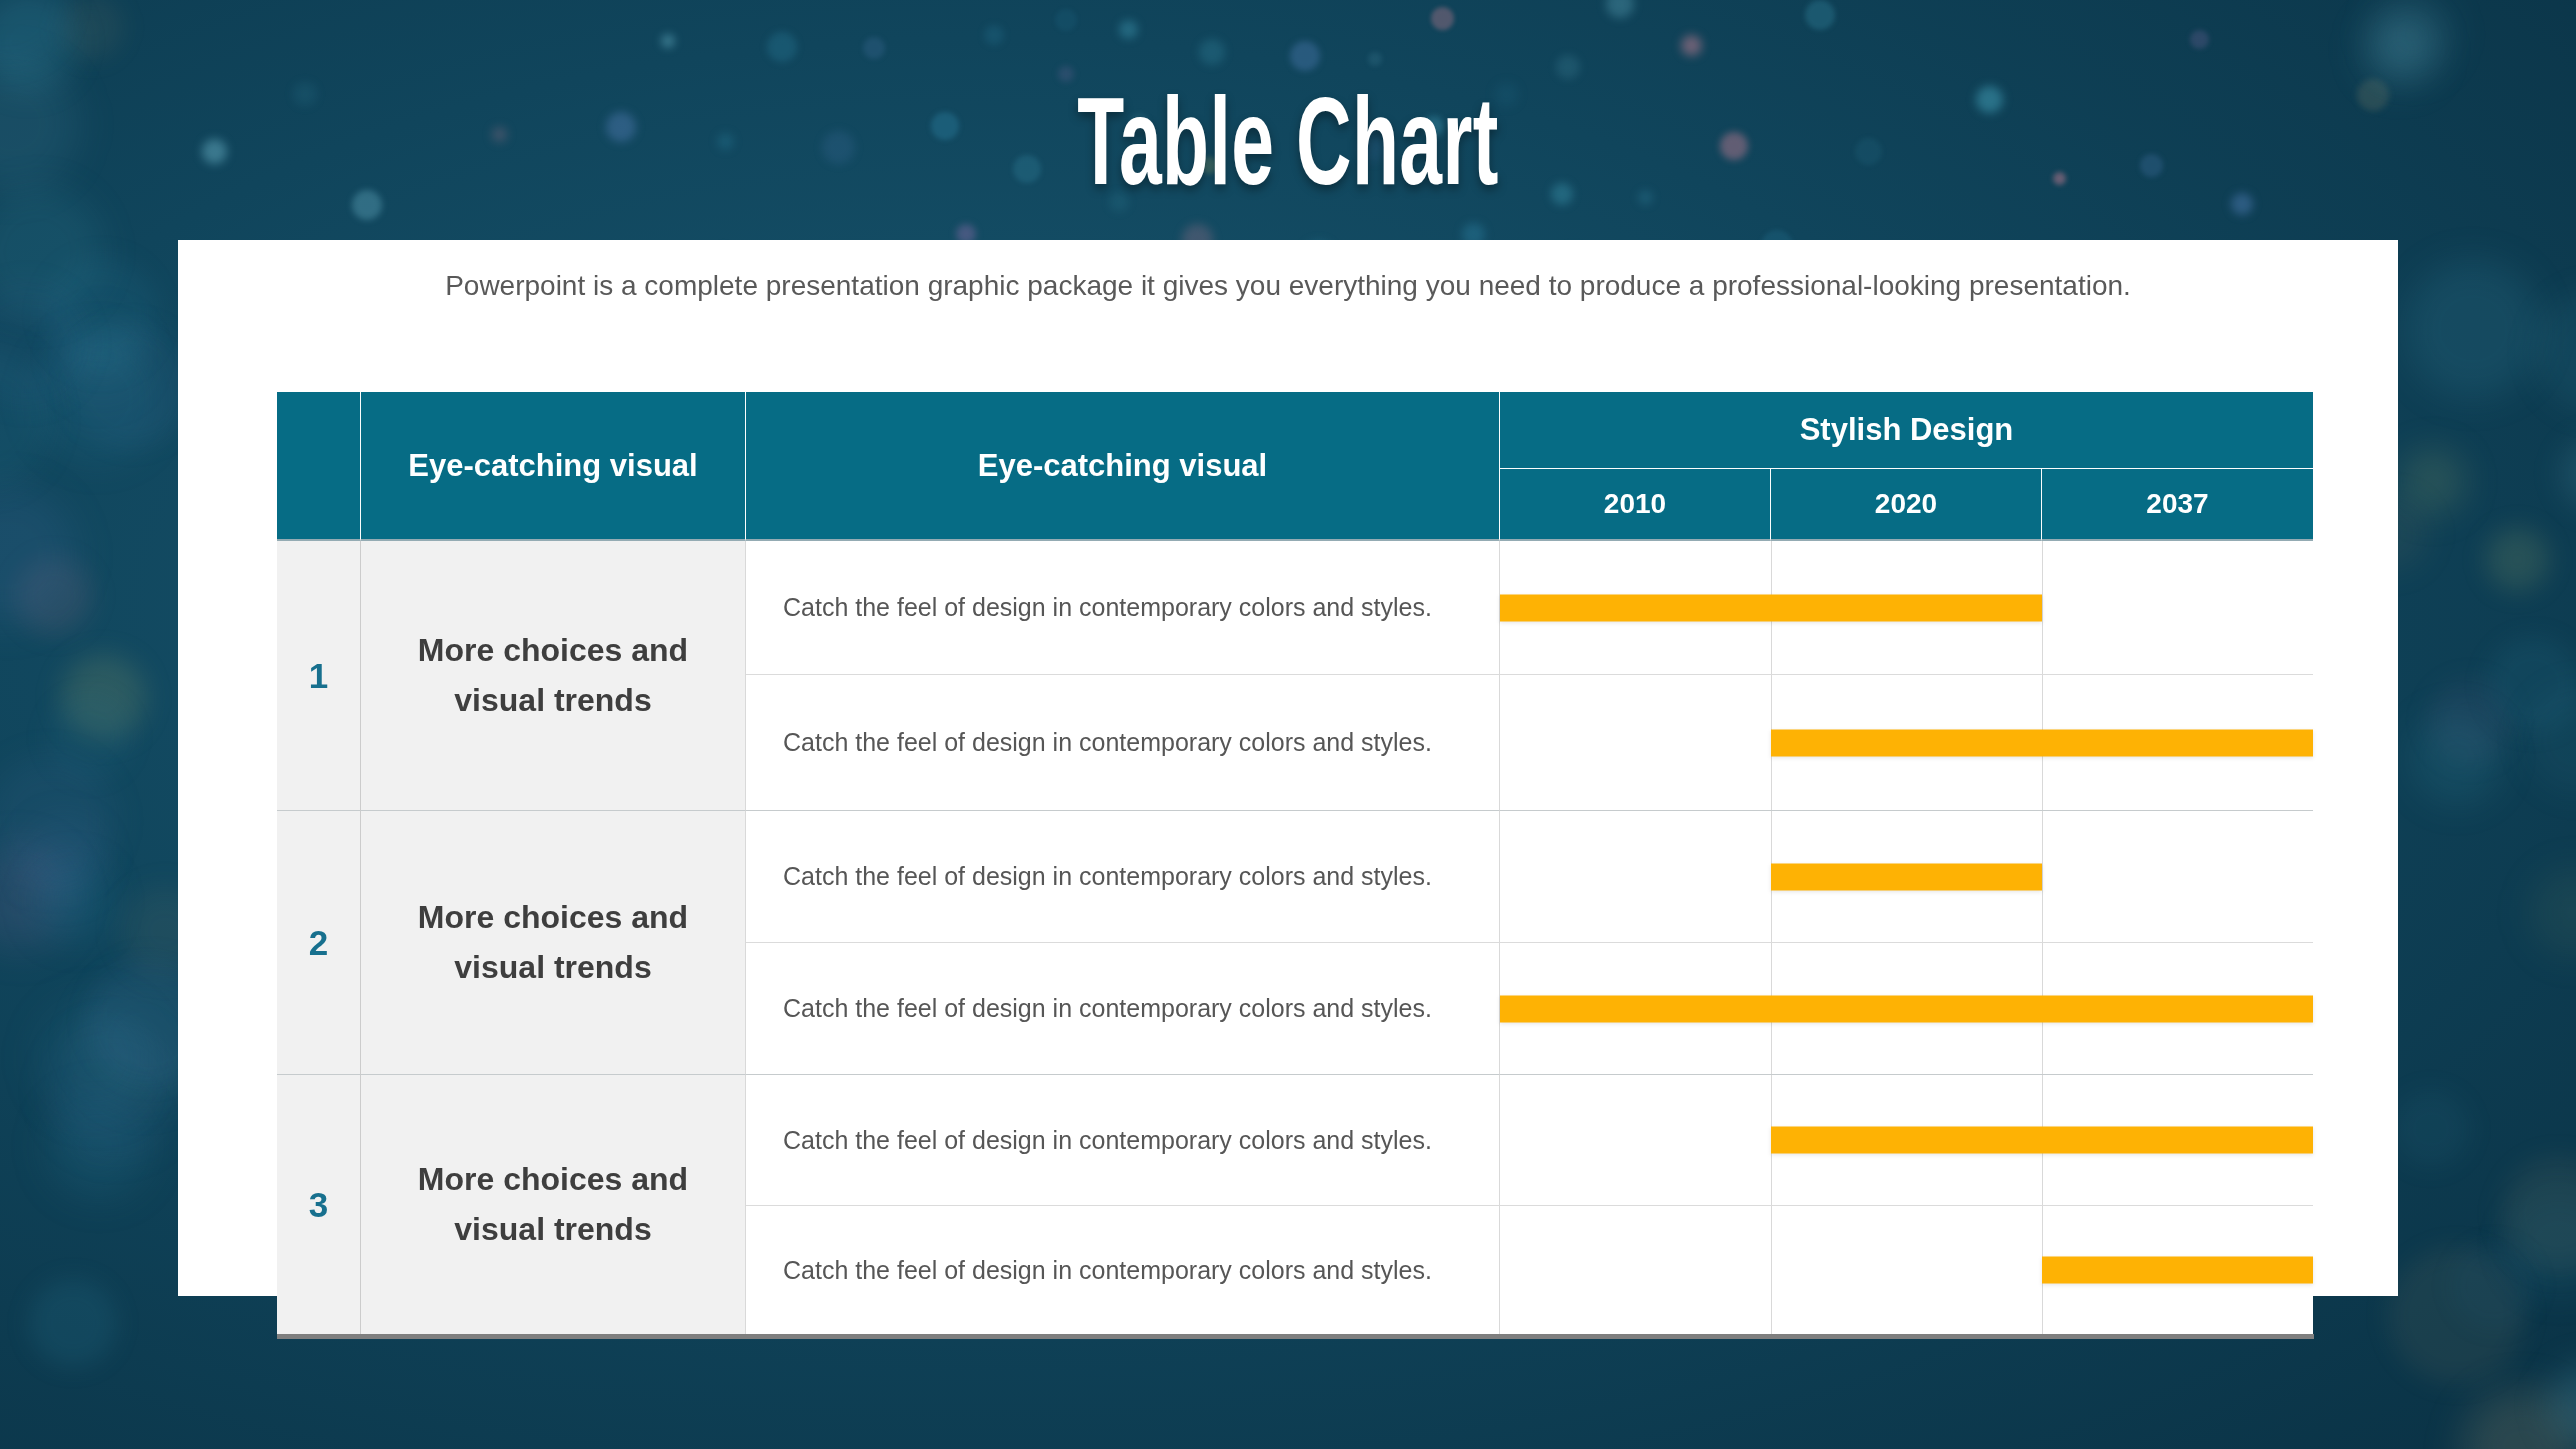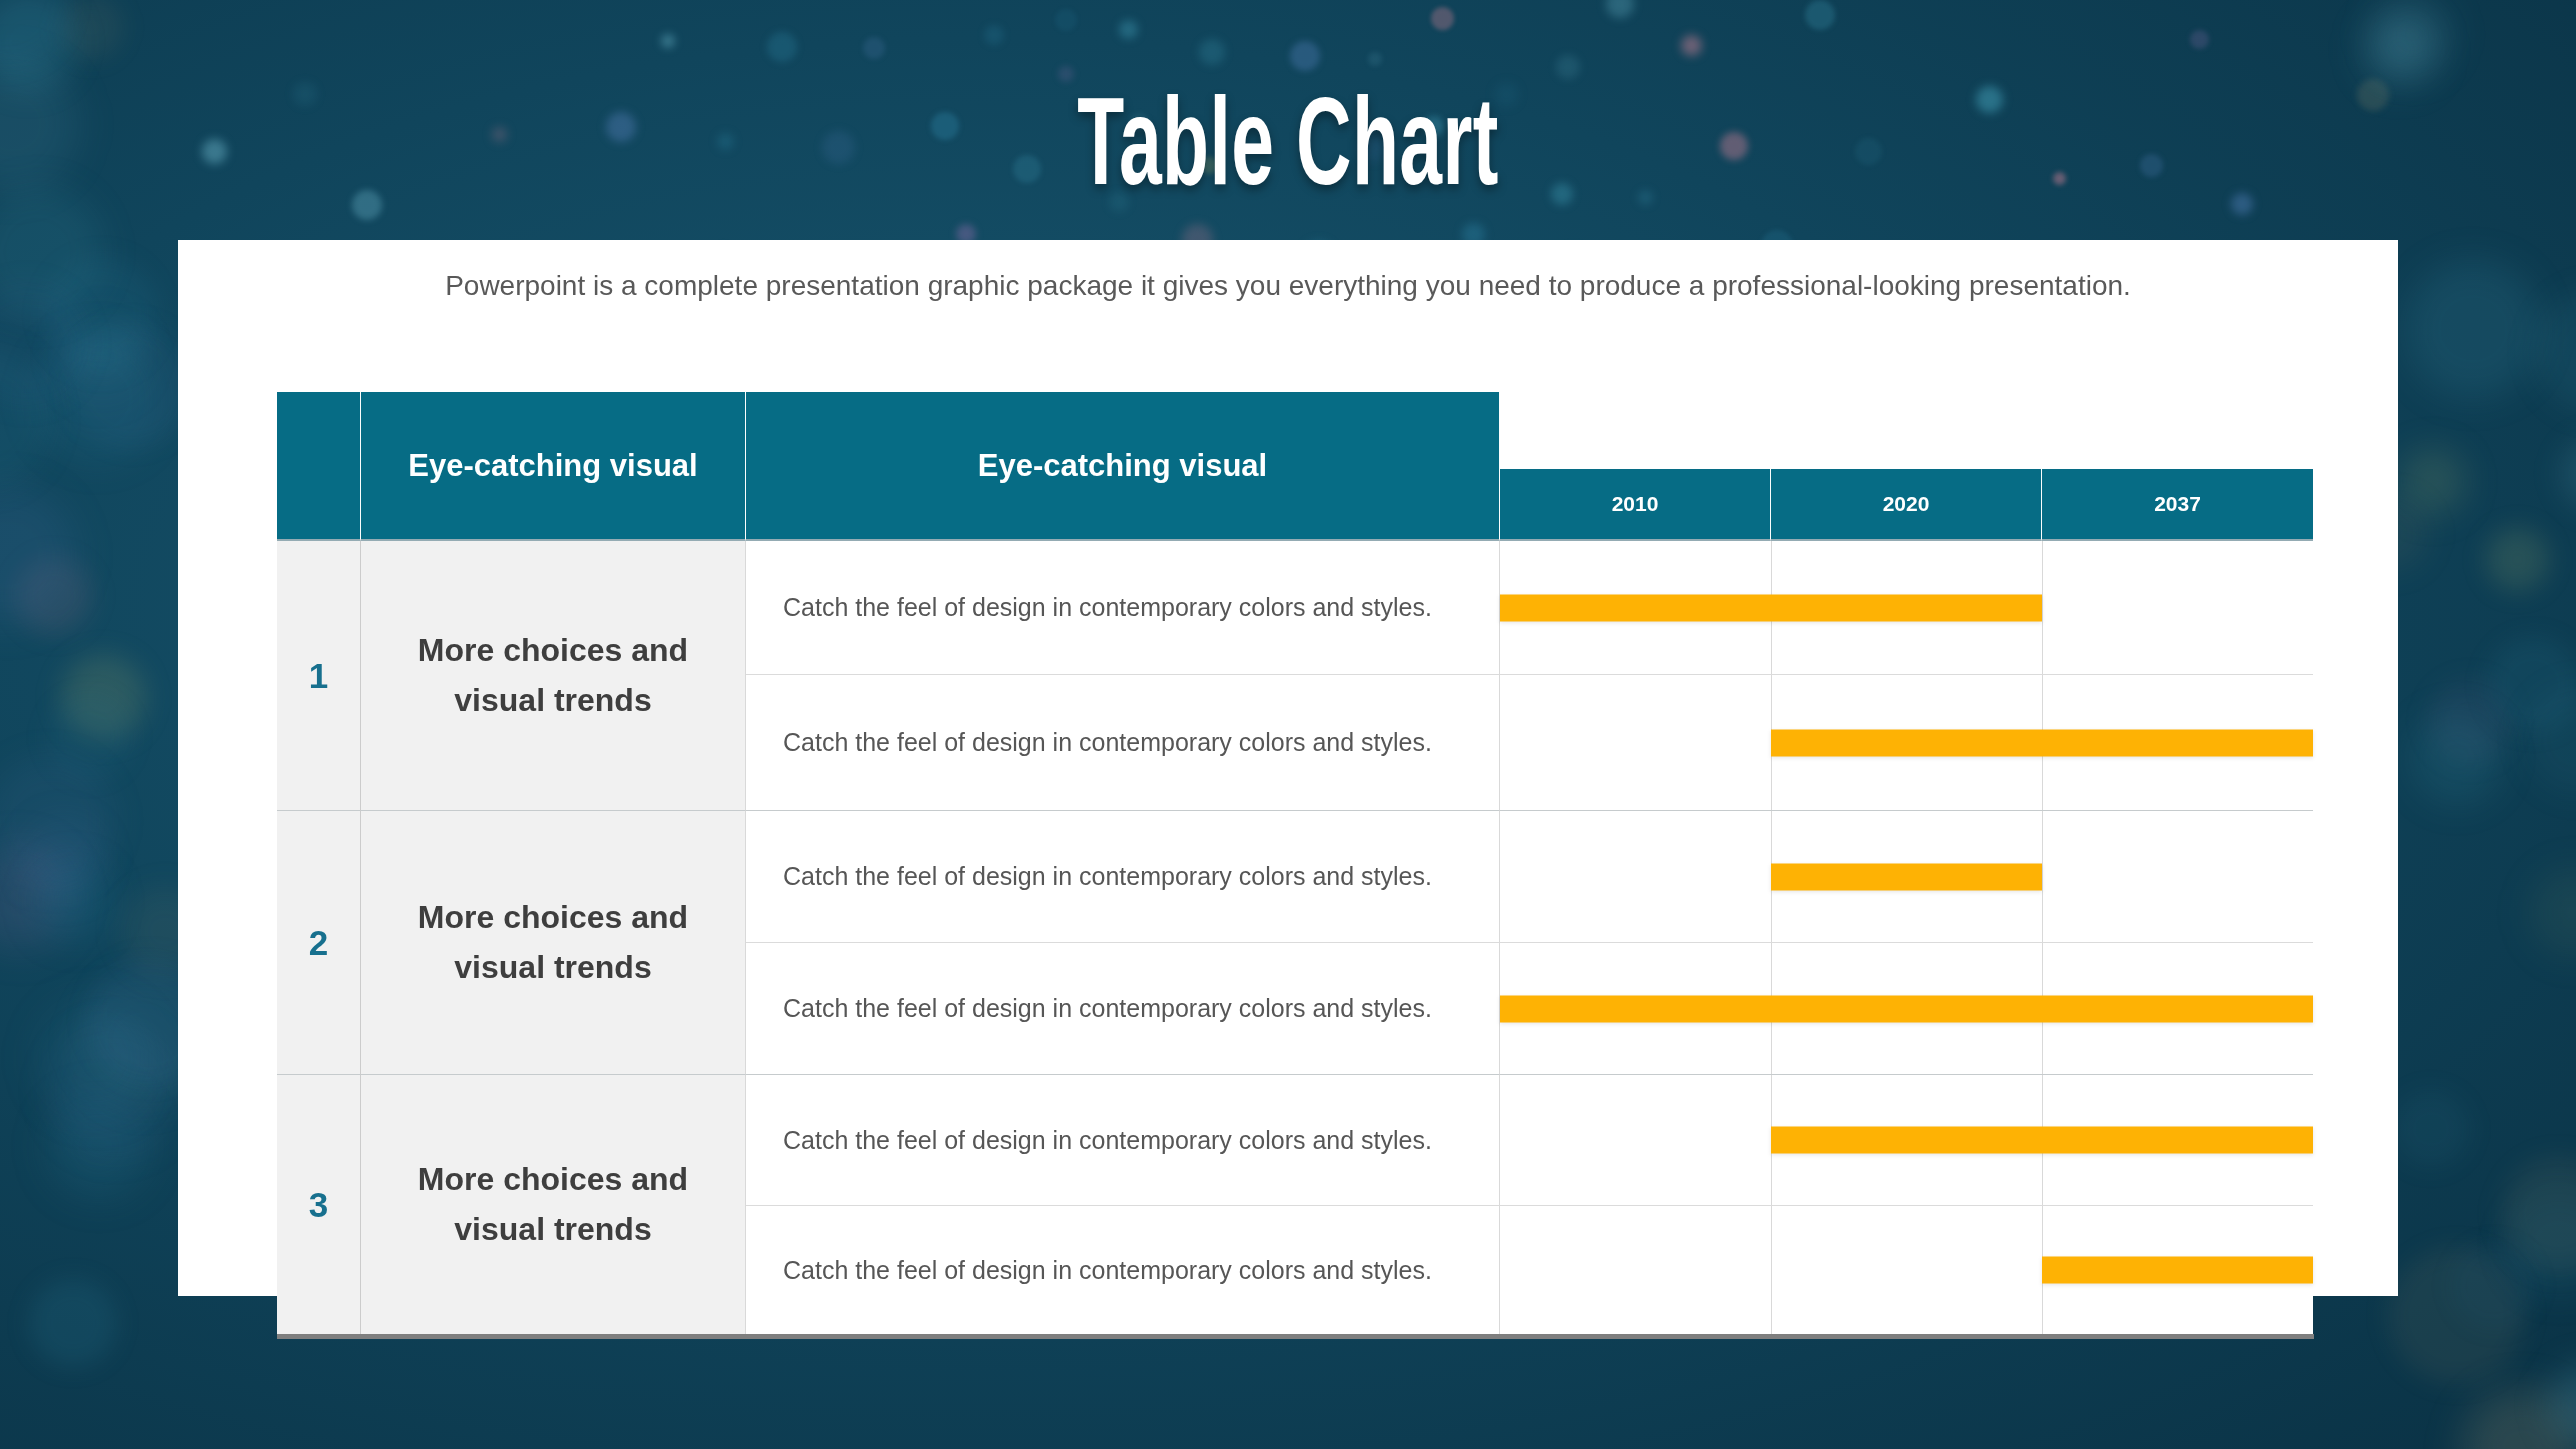--- a/index.html
+++ b/index.html
@@ -32,21 +32,21 @@
     border-bottom:5.2px solid #7F7F7F;
   }
   .cell{position:relative;}
   .th{
     background:var(--teal,#066C85);color:#ffffff;font-weight:bold;font-size:31px;
     display:flex;align-items:center;justify-content:center;
     border-right:1.9px solid #FBFDFD;
   }
   .th.hb{border-bottom:2.6px solid #94ABB3;}
   .th.group-h{border-bottom:1.9px solid #FBFDFD;border-right:none;}
-  .th.year{font-size:21px;}
+  .th.year{font-size:28px;}
   .th.no-r{border-right:none;}
   .num{
     background:var(--graycell,#F1F1F1);color:var(--num,#17708E);
     font-weight:bold;font-size:35px;display:flex;align-items:center;justify-content:center;
     border-right:1.3px solid #CCCCCC;border-bottom:1.9px solid #C6CBCD;
   }
   .label{
     background:var(--graycell,#F1F1F1);color:var(--label,#3E3E3E);
     font-weight:bold;font-size:32px;line-height:1.55;text-align:center;
     display:flex;align-items:center;justify-content:center;padding:0 48px;
@@ -226,20 +226,21 @@
   <h1 class="slide-title">Table Chart</h1>
 
   <div class="card">
     <p class="subtitle">Powerpoint is a complete presentation graphic package it gives you everything you need to produce a professional-looking presentation.</p>
 
     <div class="table-chart">
 
       <div class="cell th hb" style="grid-area:1/1/3/2"></div>
       <div class="cell th hb" style="grid-area:1/2/3/3">Eye-catching visual</div>
       <div class="cell th hb" style="grid-area:1/3/3/4">Eye-catching visual</div>
+      <div class="cell th group-h" style="grid-area:1/4/2/7">Stylish Design</div>
       <div class="cell th year hb" style="grid-area:2/4/3/5">2010</div>
       <div class="cell th year hb" style="grid-area:2/5/3/6">2020</div>
       <div class="cell th year hb no-r" style="grid-area:2/6/3/7">2037</div>
 
       <div class="cell num" style="grid-area:3/1/5/2">1</div>
       <div class="cell label" style="grid-area:3/2/5/3">More choices and visual trends</div>
       <div class="cell desc mid" style="grid-area:3/3/4/4">Catch the feel of design in contemporary colors and styles.</div>
       <div class="cell years mid" style="grid-area:3/4/4/7">
         <div class="gantt-bar" style="left: 0%; width: 66.6667%;"></div>
       </div>

